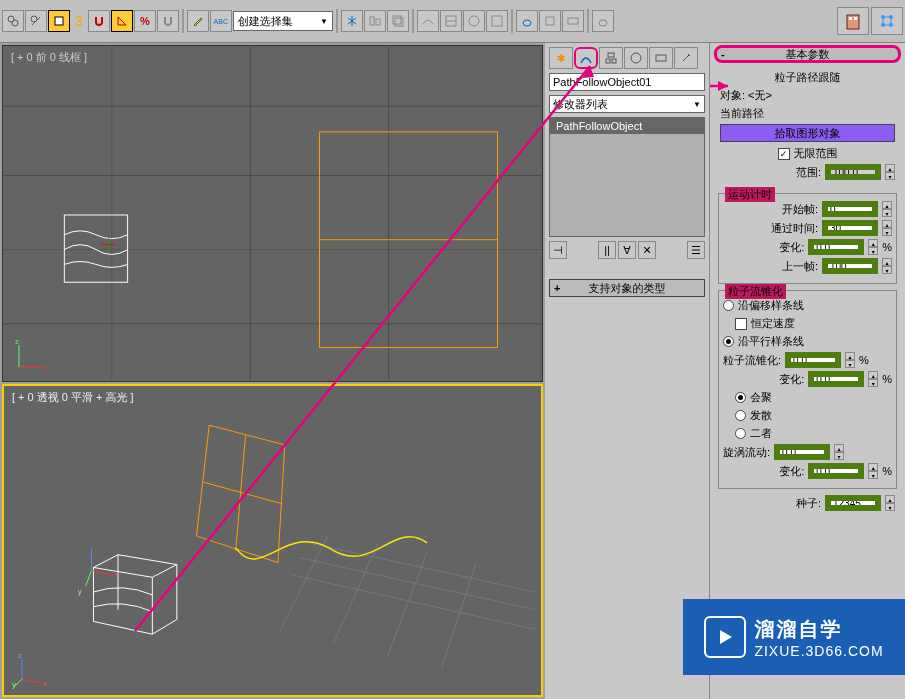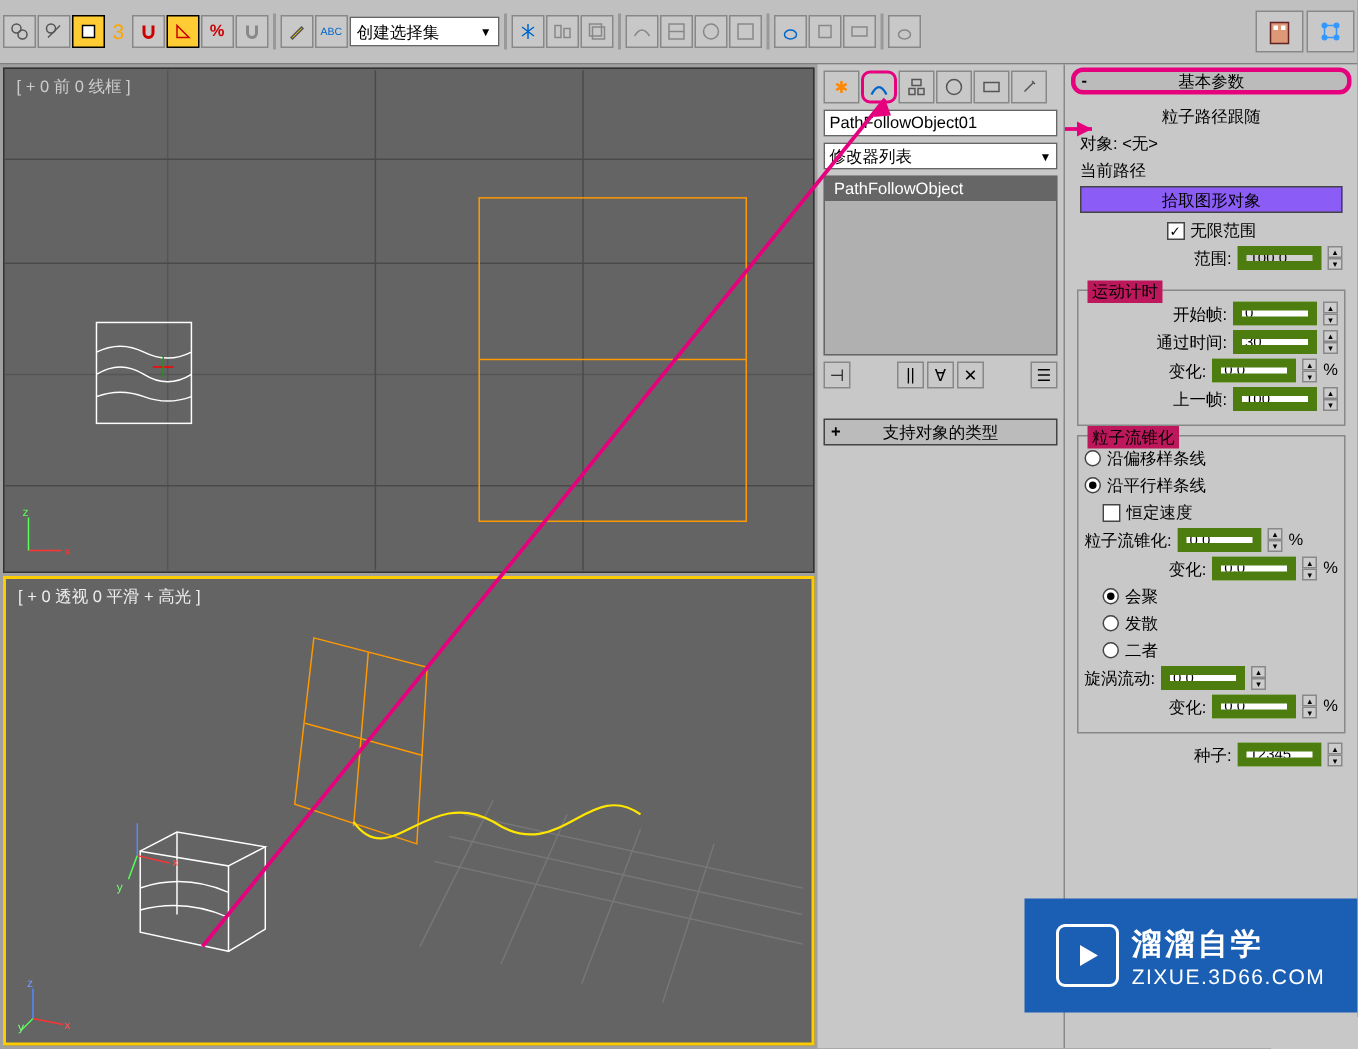--- a/index.html
+++ b/index.html
@@ -431,27 +431,27 @@
             </div>
           </div>
       </div>
 
       <div class="param-group">
         <div class="param-group-title">粒子流锥化</div>
         <div class="param-row">
             <span class="radio"></span>
             <label>沿偏移样条线</label>
           </div>
-        <div class="param-row">
-            <span class="radio checked"></span>
-            <label>沿平行样条线</label>
-          </div>
         <div class="param-row indent">
             <span class="checkbox"></span>
             <label>恒定速度</label>
+          </div>
+        <div class="param-row">
+            <span class="radio checked"></span>
+            <label>沿平行样条线</label>
           </div>
         <div class="param-row">
             <label>粒子流锥化:</label>
             <input class="param-input" value="0.0" style="">
             <div class="spinner">
               <div class="spin-btn">▴</div>
               <div class="spin-btn">▾</div>
             </div>
             <span class="pct">%</span>
           </div>

